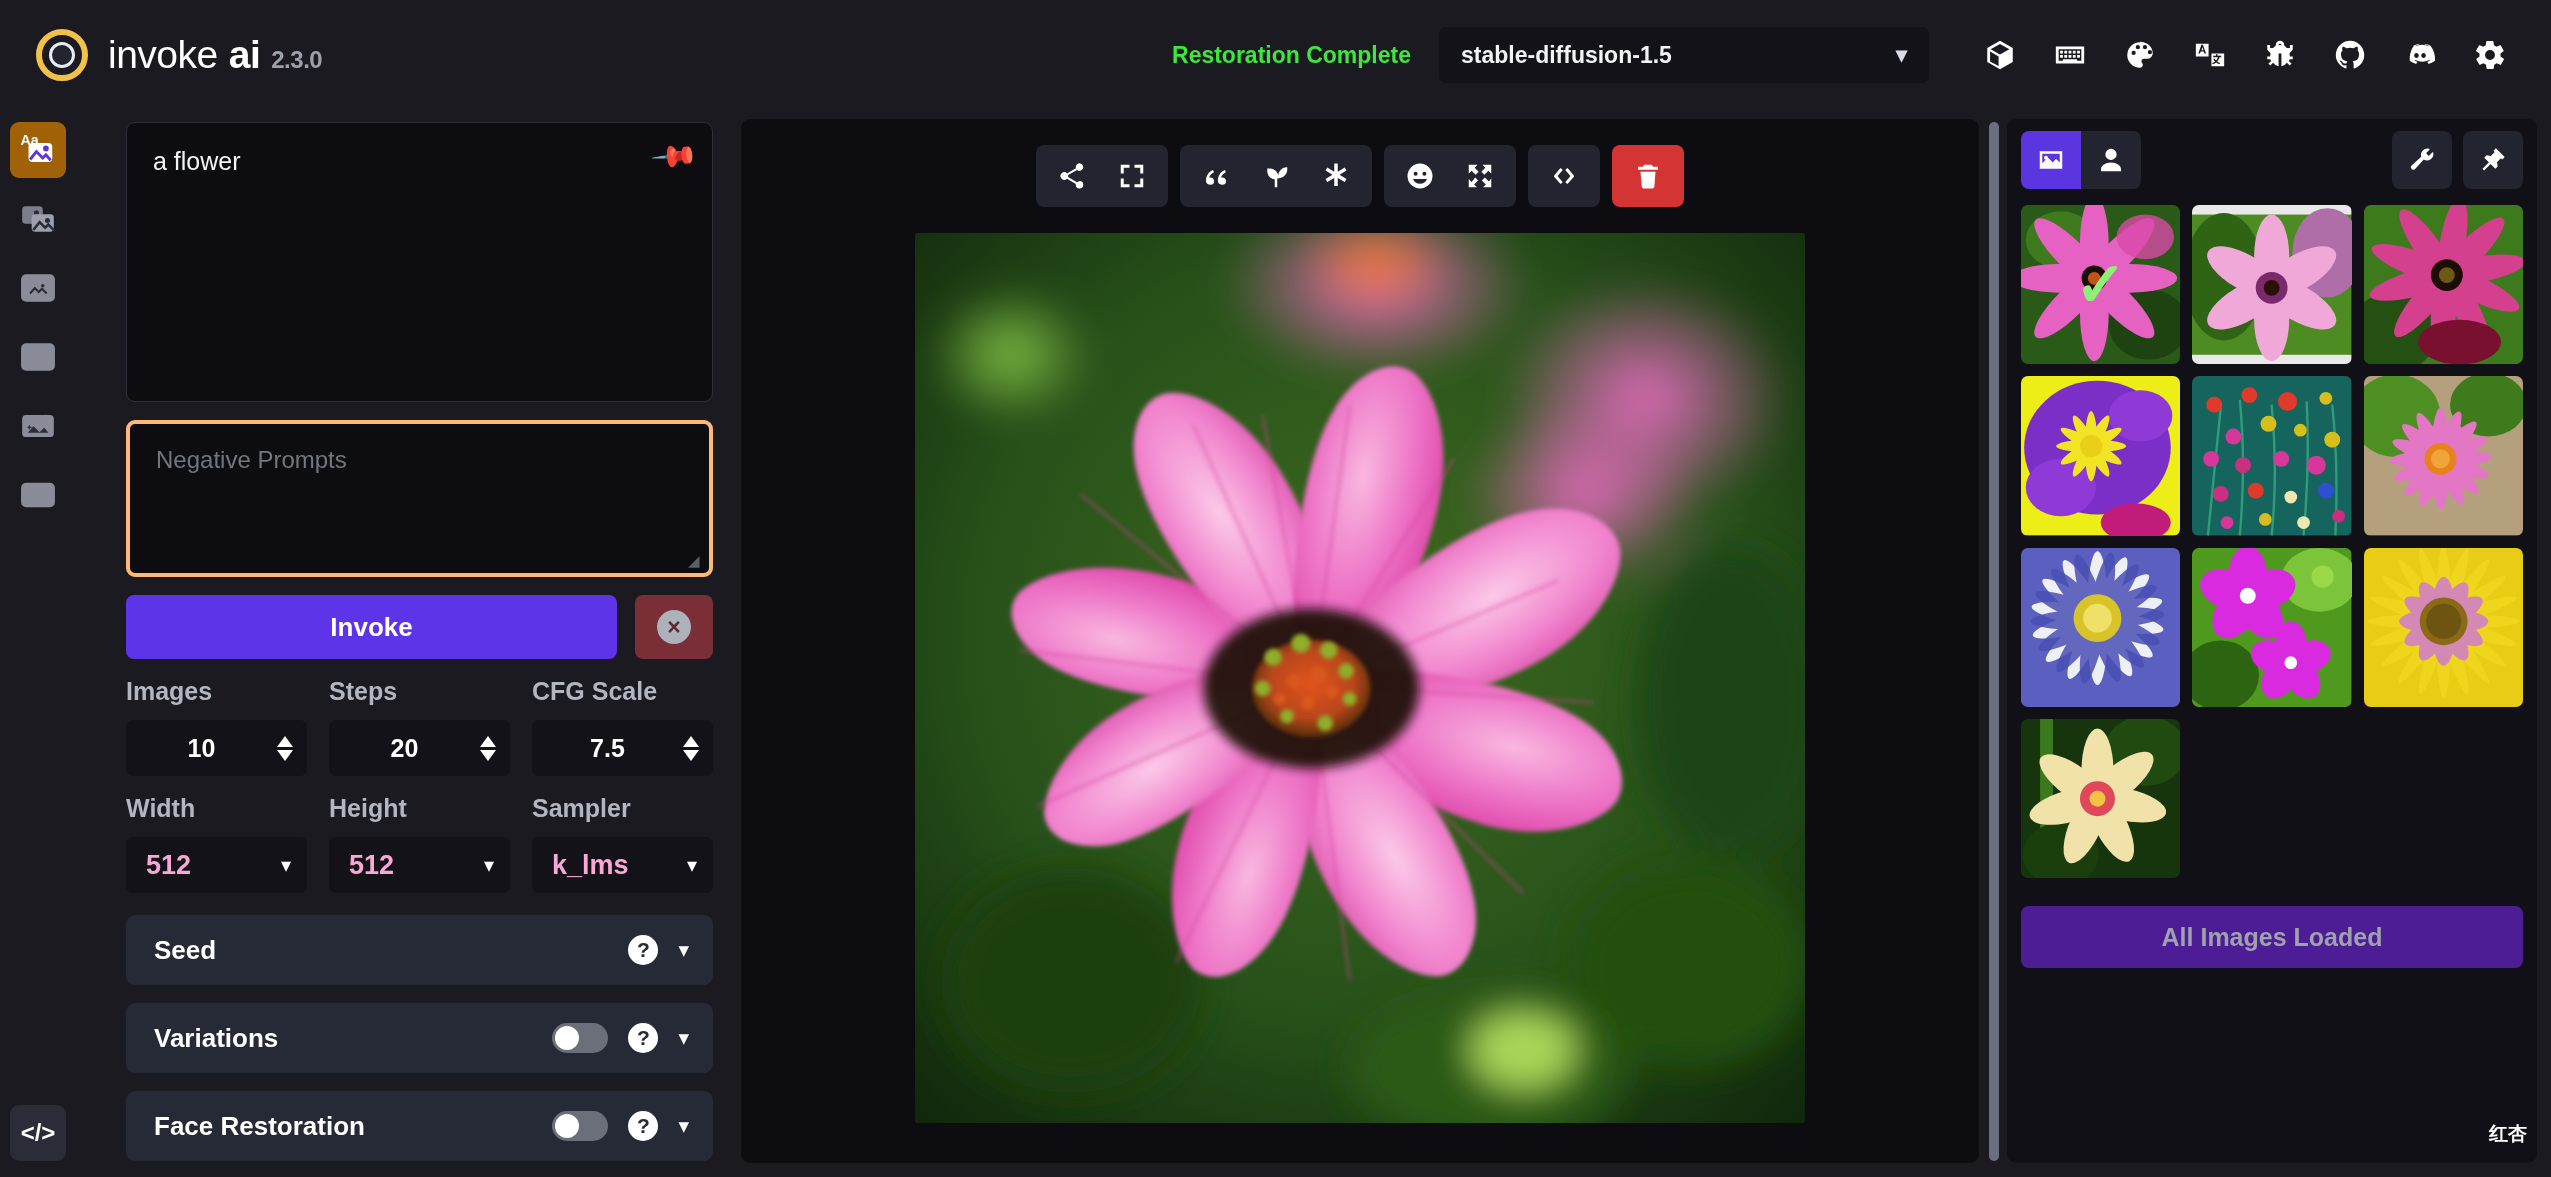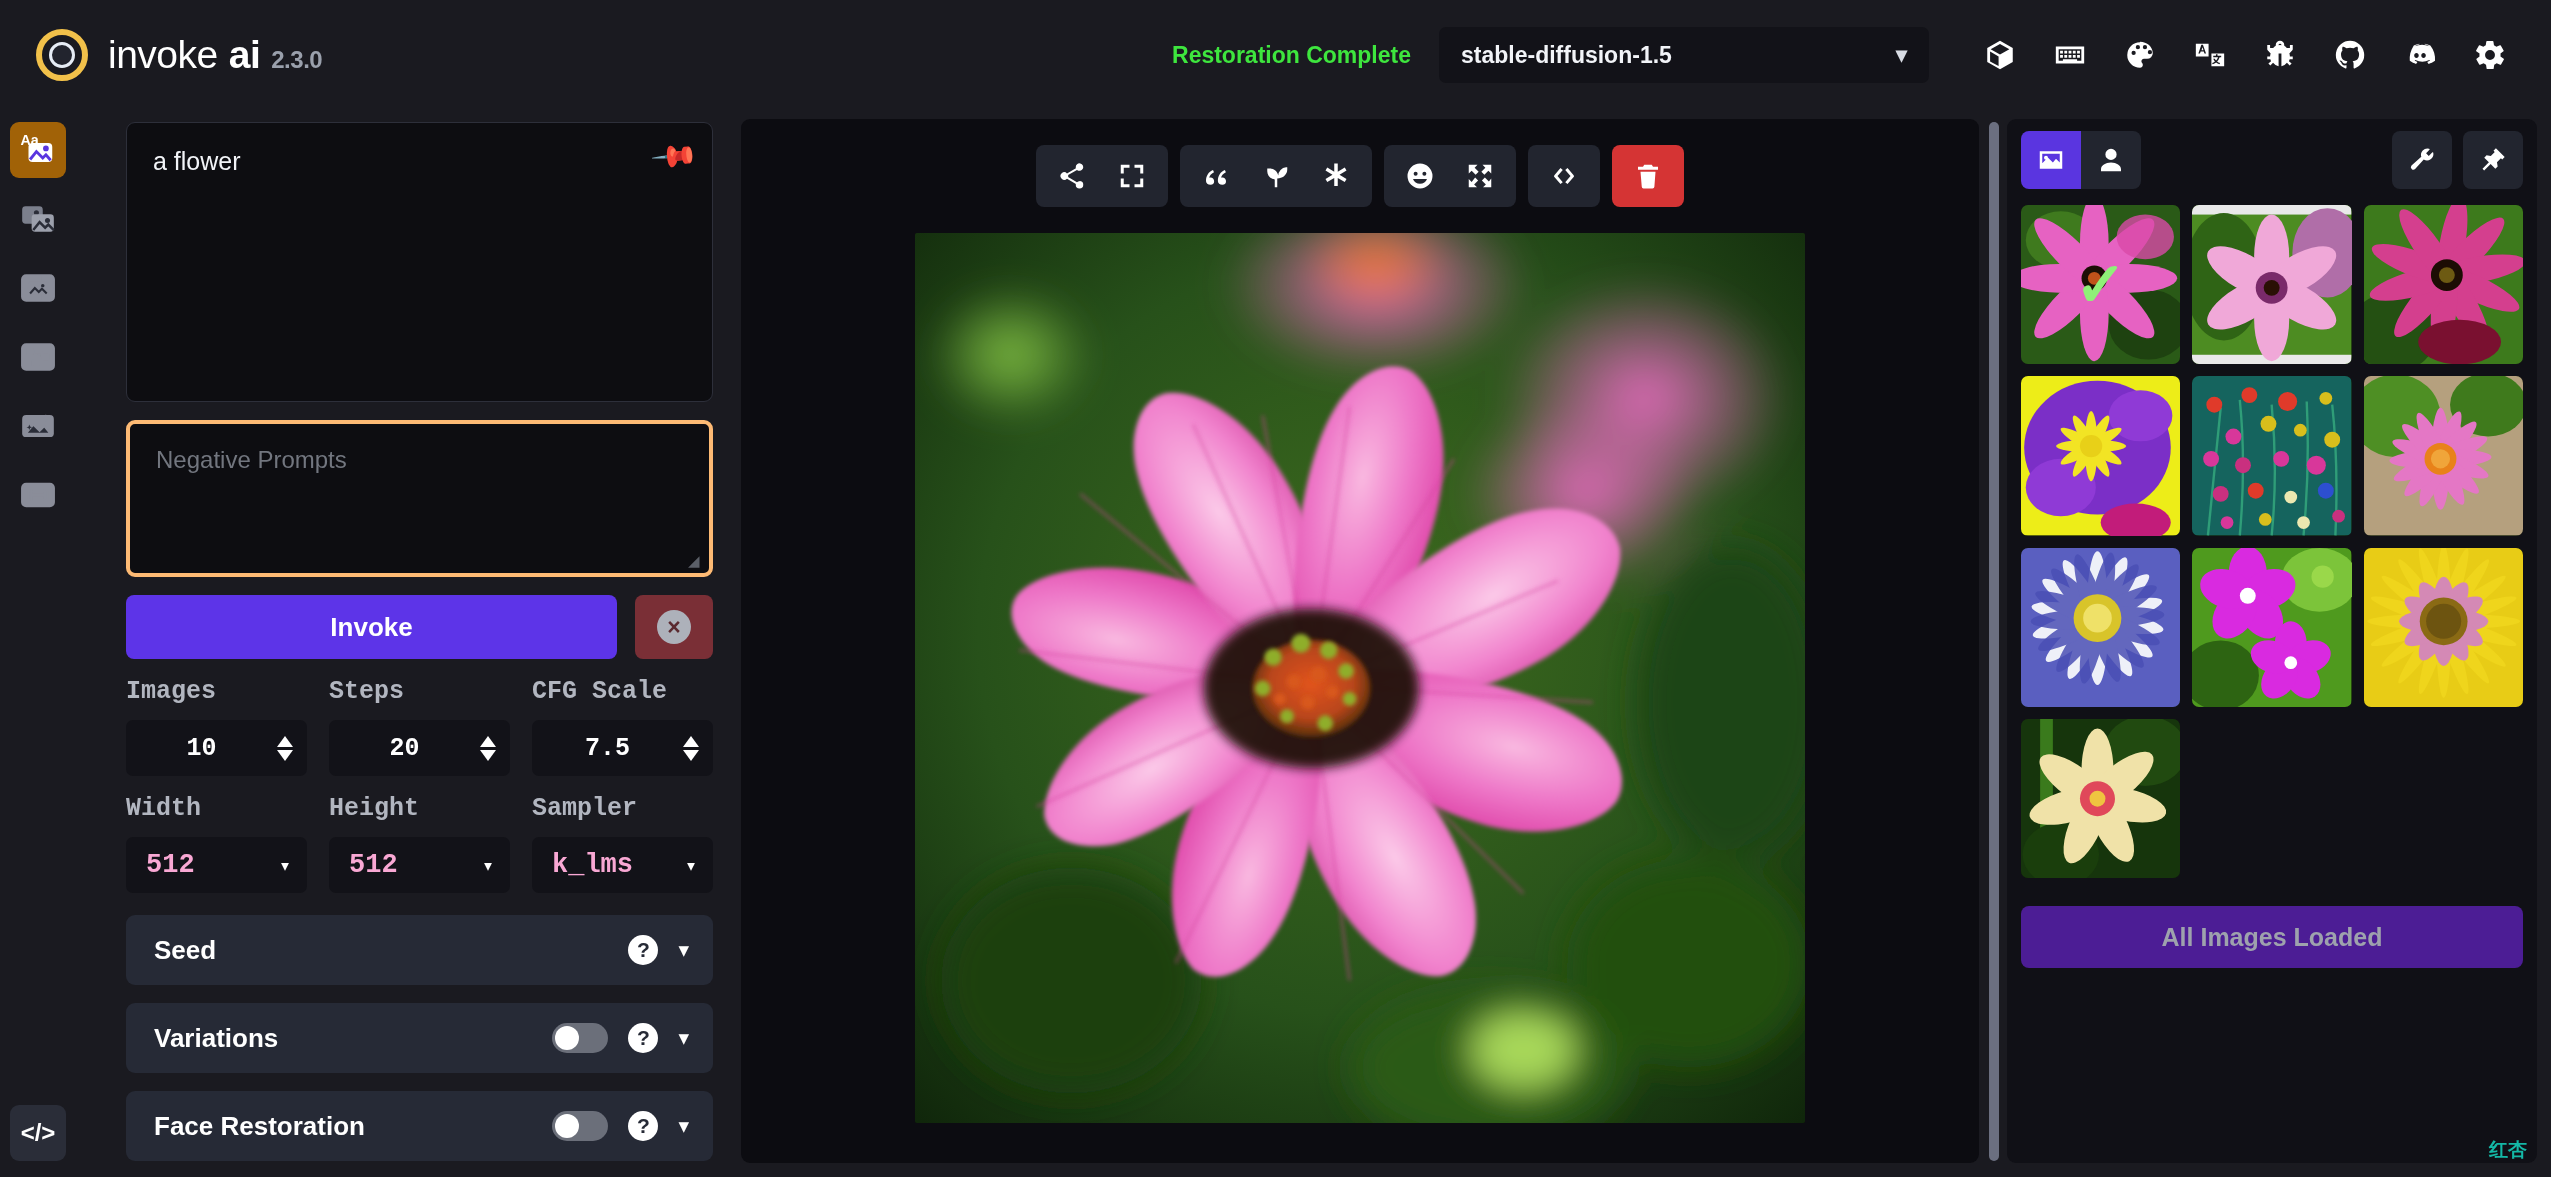--- a/index.html
+++ b/index.html
@@ -116,21 +116,21 @@
   .cancel-btn {
     width: 78px; height: 64px; background: #7a2f36; border-radius: 8px;
     display: flex; align-items: center; justify-content: center; cursor: pointer;
   }
   .cancel-btn .x-circ {
     width: 34px; height: 34px; border-radius: 50%; background: #adb1ba;
     color: #5b2a30; font-size: 23px; font-weight: 700;
     display: flex; align-items: center; justify-content: center;
   }
 
-  .field-grid { display: grid; grid-template-columns: 1fr 1fr 1fr; gap: 8px 22px; font-family: Liberation Mono, monospace; }
+  .field-grid { display: grid; grid-template-columns: 1fr 1fr 1fr; gap: 8px 22px; }
   .field-label { color: #b2b6c0; font-weight: 700; font-size: 25px; margin-bottom: 14px; }
   .num-input {
     height: 56px; background: #121218; border-radius: 7px;
     display: flex; align-items: center; justify-content: space-between;
     padding: 0 14px 0 0; cursor: text;
   }
   .num-input .val { flex:1; text-align:center; color: #ffffff; font-weight: 700; font-size: 25px; }
   .stepper { display: flex; flex-direction: column; gap: 3px; }
   .stepper .up, .stepper .dn {
     width: 0; height: 0; border-left: 8px solid transparent; border-right: 8px solid transparent;
@@ -231,22 +231,22 @@
   .thumb .check {
     position: absolute; left: 50%; top: 50%; transform: translate(-50%,-50%);
     color: #8ff078; font-size: 62px; font-weight: 700; line-height: 1;
   }
   .loaded-bar {
     margin-top: 28px; height: 62px; background: #4c1d95; border-radius: 8px;
     display: flex; align-items: center; justify-content: center;
     color: #9ea2ad; font-weight: 700; font-size: 25px;
   }
   .watermark {
-    position: absolute; right: 10px; bottom: 0;
-    color: #14b8a6; font-size: 19px; font-weight: 700;
+    position: absolute; right: 10px; bottom: 16px;
+    color: #ffffff; font-size: 19px; font-weight: 700;
     font-family: "DejaVu Sans", sans-serif;
   }
 </style>
 </head>
 <body>
 
 <div class="header">
   <div class="brand">
     <div class="logo-ring">
         <div class="inner"></div>

